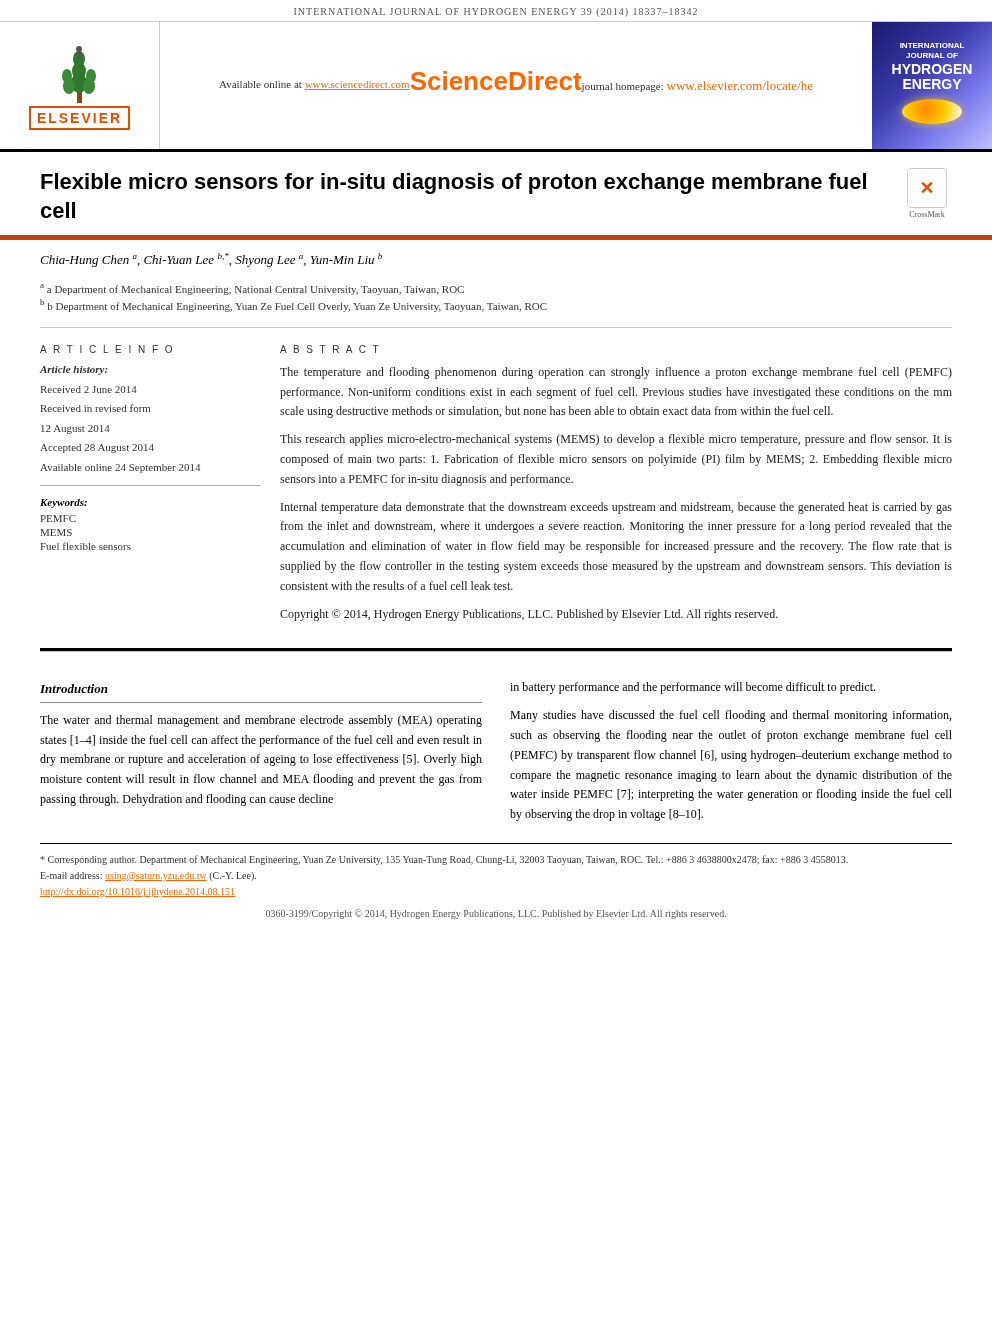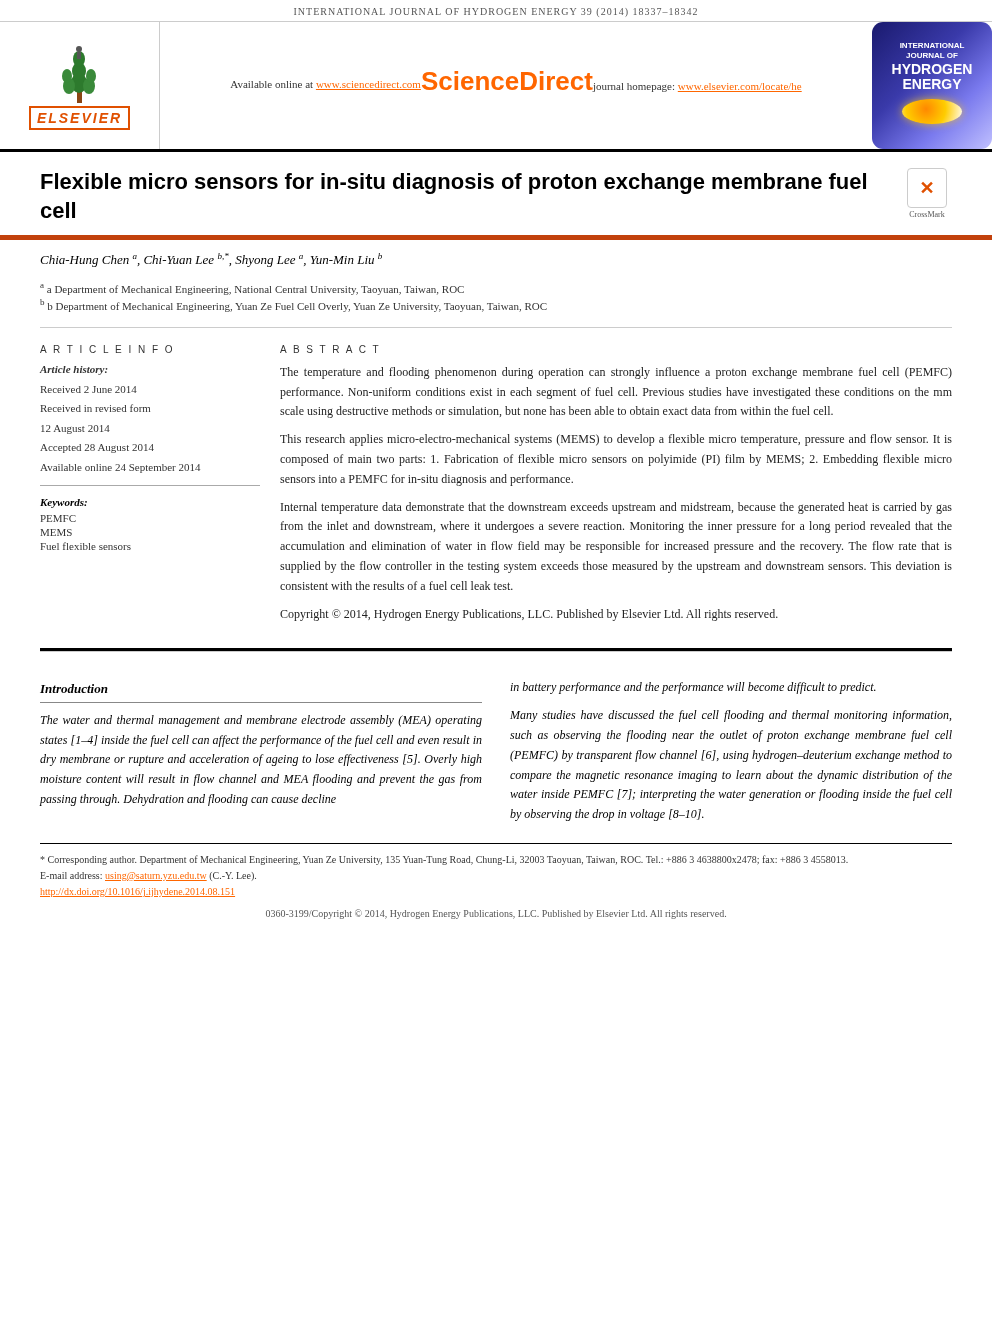--- a/index.html
+++ b/index.html
@@ -40,21 +40,20 @@
       padding: 8px;
     }
     .elsevier-logo .brand {
       font-size: 14px;
       font-weight: bold;
       color: #e05000;
       letter-spacing: 2px;
       font-family: Arial, sans-serif;
       border: 2px solid #e05000;
       padding: 2px 6px;
-      font-style: italic;
     }
     .journal-center {
       flex: 1;
       display: flex;
       align-items: center;
       justify-content: center;
       padding: 10px;
     }
     .available-online {
       font-size: 11px;
@@ -72,34 +71,32 @@
       color: #f60;
       font-family: Arial, sans-serif;
       margin-bottom: 8px;
     }
     .homepage-line {
       font-size: 11px;
       color: #333;
     }
     .homepage-link {
       color: #f60;
-      font-size: 11px;
-      text-decoration: underline;
+      font-size: 13px;
     }
     .journal-cover {
       width: 120px;
       min-width: 120px;
       background: linear-gradient(135deg, #1a1a6e 0%, #3a3aaa 40%, #7a7aee 70%, #c0c0ff 100%);
       display: flex;
       flex-direction: column;
       align-items: center;
       justify-content: center;
       padding: 19px;
       position: relative;
-      border-radius: 11px;
     }
     .journal-cover-title {
       font-family: Arial, sans-serif;
       font-size: 8px;
       color: #fff;
       text-align: center;
       line-height: 1.3;
       font-weight: bold;
       text-transform: uppercase;
     }
@@ -281,21 +278,20 @@
     .section-title {
       font-size: 13px;
       font-weight: bold;
       font-style: italic;
       border-bottom: 1px solid #888;
       margin-bottom: 8px;
       padding-bottom: 2px;
     }
     .body-col p {
       margin-bottom: 8px;
-      font-style: italic;
     }
 
     
     .footnote-section {
       border-top: 1px solid #000;
       margin: 0 40px;
       padding: 8px 0 4px;
       font-size: 10px;
       line-height: 1.6;
       color: #333;

